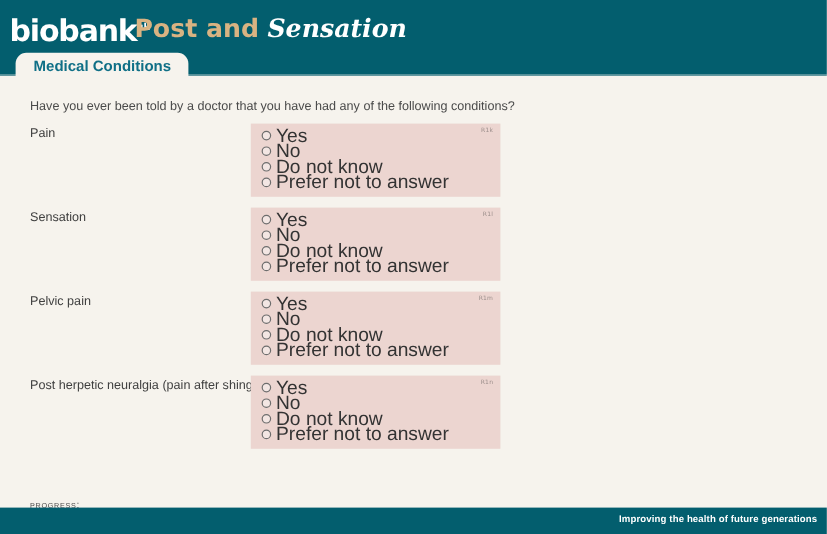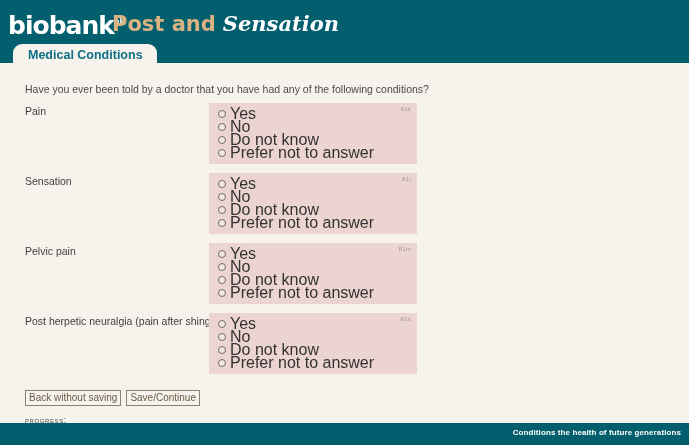--- a/index.html
+++ b/index.html
@@ -281,37 +281,34 @@
         <div class="abox">
           <div class="fieldcode">R1n</div>
           <div class="opt"><span class="radio"></span><span>Yes</span></div>
           <div class="opt"><span class="radio"></span><span>No</span></div>
           <div class="opt"><span class="radio"></span><span>Do not know</span></div>
           <div class="opt"><span class="radio"></span><span>Prefer not to answer</span></div>
         </div>
       </div>
     </div>
 
-  <div id="buttons">
-    <span class="btn">Back without saving</span><span class="btn">Save/Continue</span>
-  </div>
 
   <div id="progress-wrap">
     <div id="progress-label">Progress:</div>
     <div id="progress-bar">
         <div class="seg" style="background: rgb(227, 222, 216);"></div>
         <div class="seg" style="background: rgb(126, 236, 230);"></div>
         <div class="seg" style="background: rgb(239, 200, 214);"></div>
         <div class="seg" style="background: rgb(239, 200, 214);"></div>
         <div class="seg" style="background: rgb(239, 200, 214);"></div>
         <div class="seg" style="background: rgb(239, 200, 214);"></div>
         <div class="seg" style="background: rgb(239, 200, 214);"></div>
         <div class="seg" style="background: rgb(239, 200, 214);"></div>
         <div class="seg" style="background: rgb(239, 200, 214);"></div>
         <div class="seg" style="background: rgb(239, 200, 214);"></div>
         <div class="seg" style="background: rgb(239, 200, 214);"></div>
       </div>
   </div>
 </div>
 
 <div id="footer">
-  <div id="footer-text">Conditions the health of future generations</div>
+  <div id="footer-text">Improving the health of future generations</div>
 </div>
 
 </body></html>

